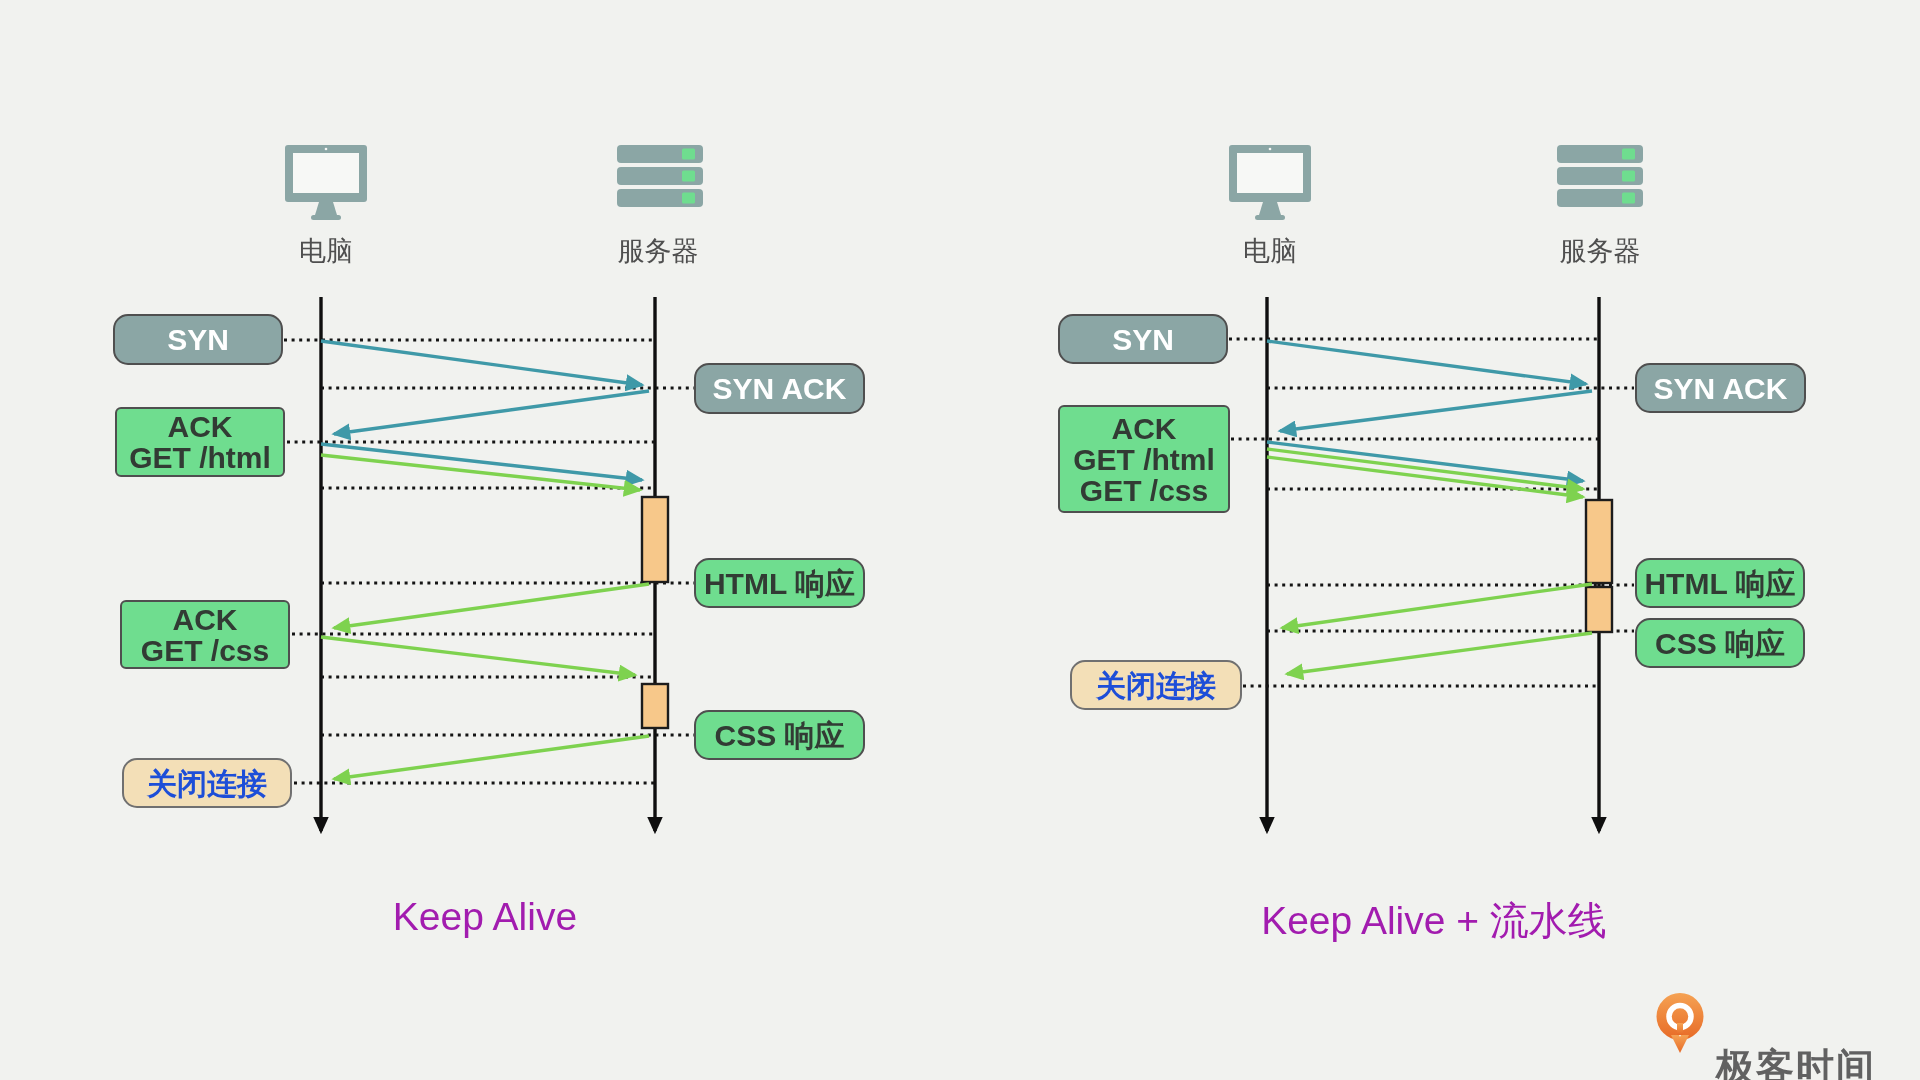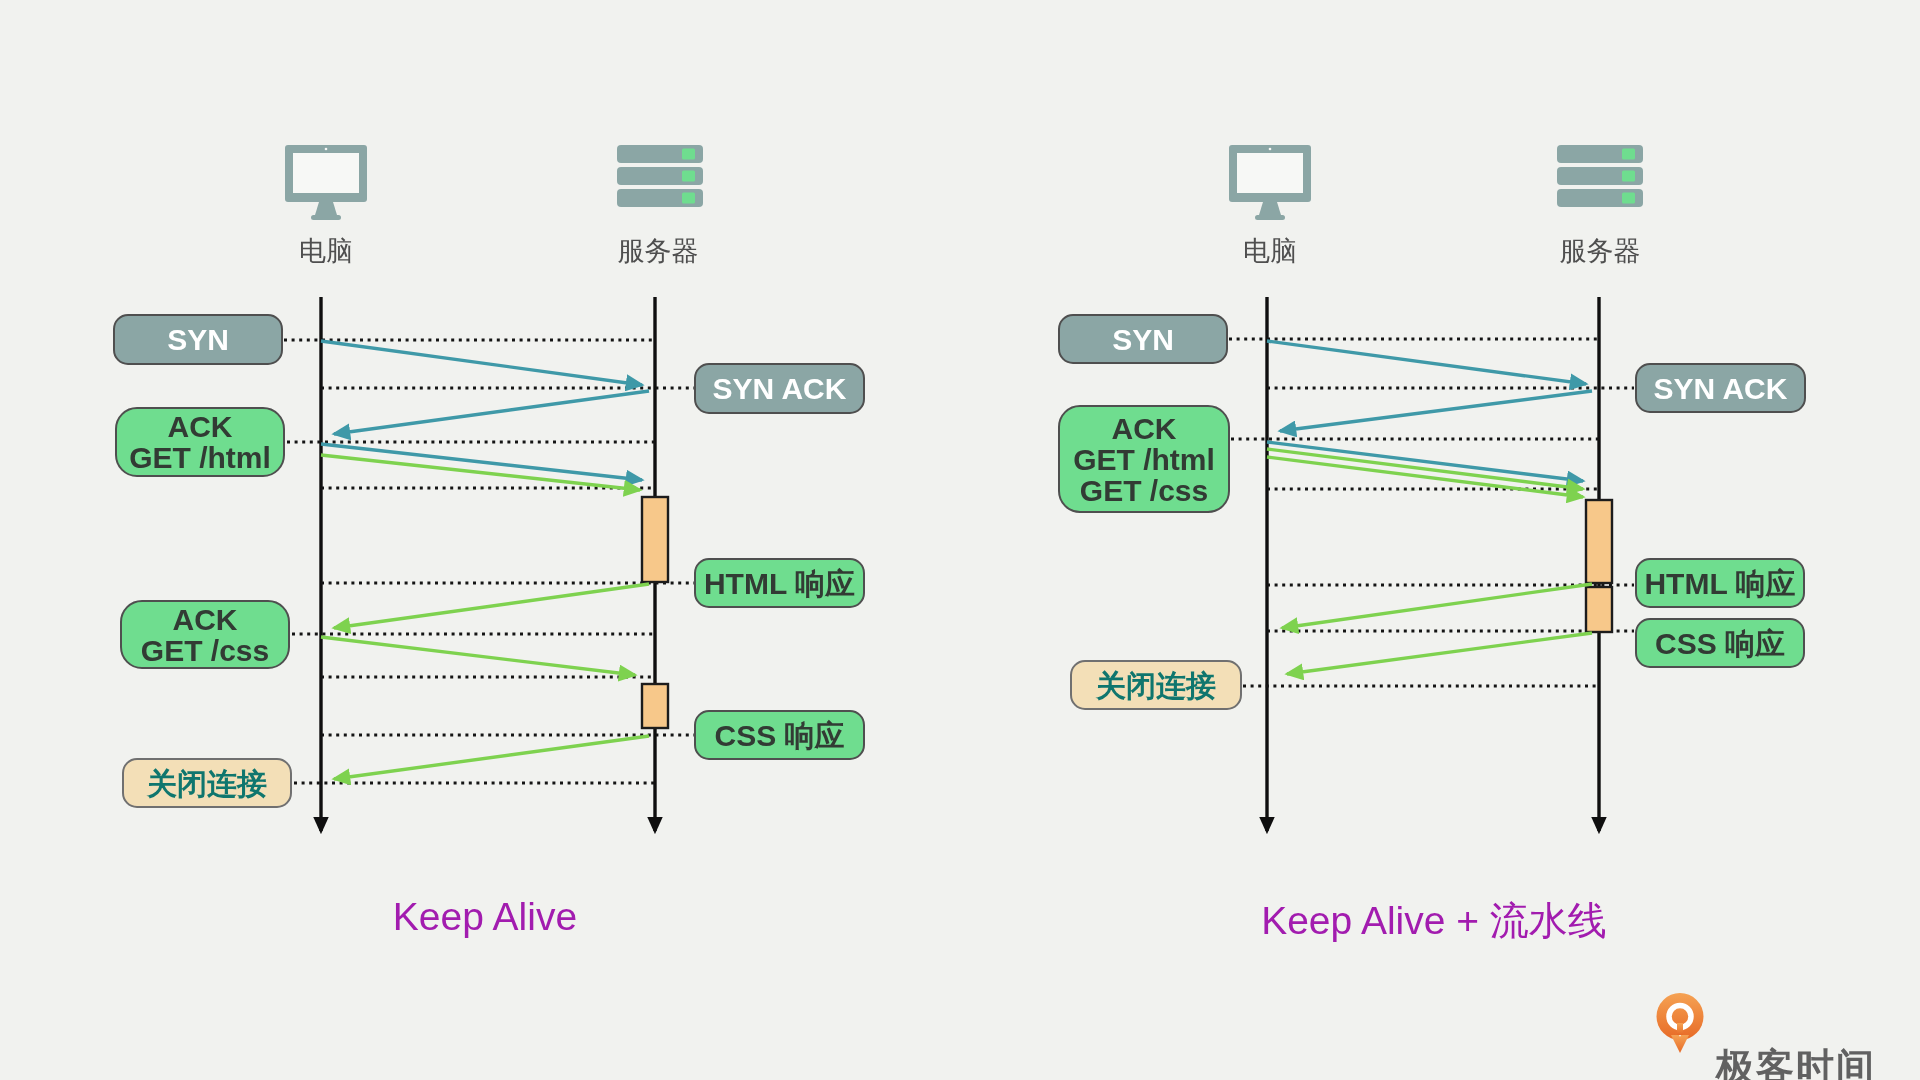--- a/index.html
+++ b/index.html
@@ -11,22 +11,22 @@
   #canvas{position:relative;width:1920px;height:780px;background:#f1f2ef;}
   #gfx{position:absolute;left:0;top:0;}
   .box{
     position:absolute;box-sizing:border-box;
     border:2px solid #4f4f4f;border-radius:15px;
     display:flex;flex-direction:column;align-items:center;justify-content:center;
     font-weight:bold;font-size:30px;line-height:31px;text-align:center;
   }
   .box.gray{background:#8ba6a5;color:#ffffff;}
   .box.green{background:#6fdd8f;color:#323b34;}
-  .box.tan{background:#f3dfb7;color:#0f766e;border-color:#707070;}
-  .box.multi{border-radius:22px;}
+  .box.tan{background:#f3dfb7;color:#1d4ed8;border-color:#707070;}
+  .box.multi{border-radius:6px;}
   .actor-label{
     position:absolute;transform:translateX(-50%);
     font-size:27px;color:#4f4f4f;white-space:nowrap;
   }
   .caption{
     position:absolute;transform:translateX(-50%);
     font-size:39px;color:#a21caf;white-space:nowrap;
   }
   .logo{position:absolute;left:1650px;top:1036px;display:flex;}
   .logo-text{

